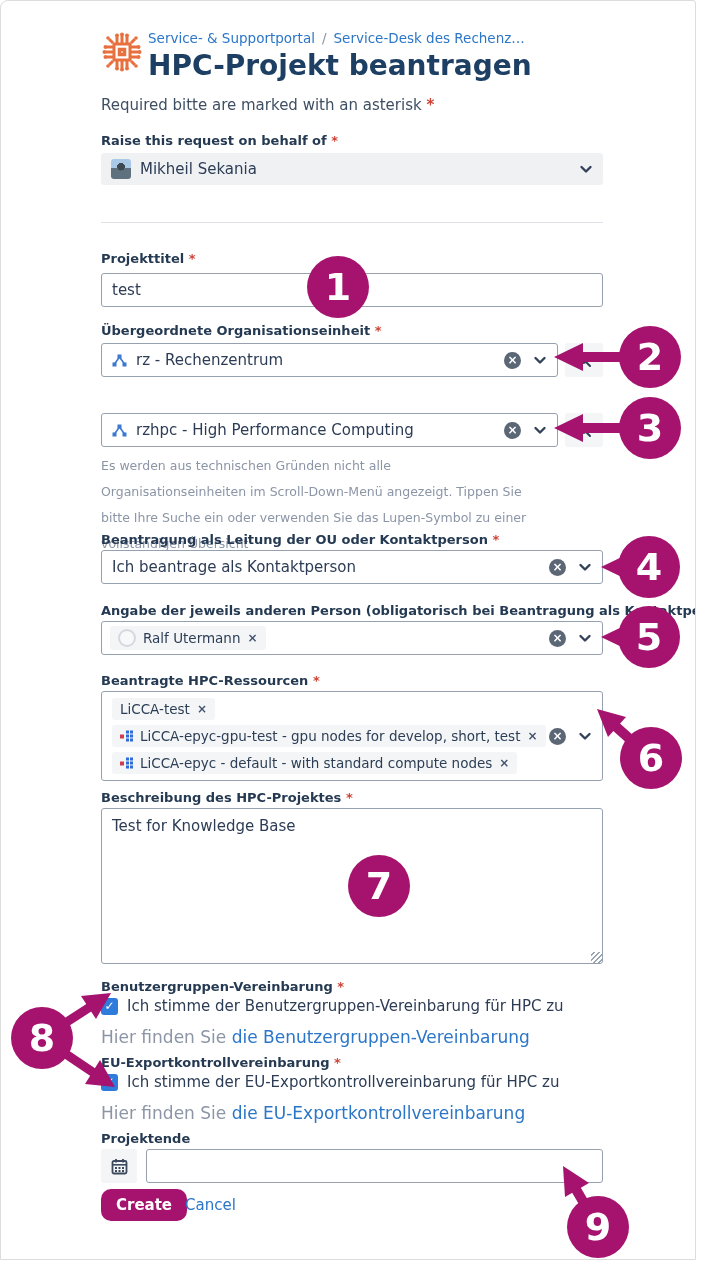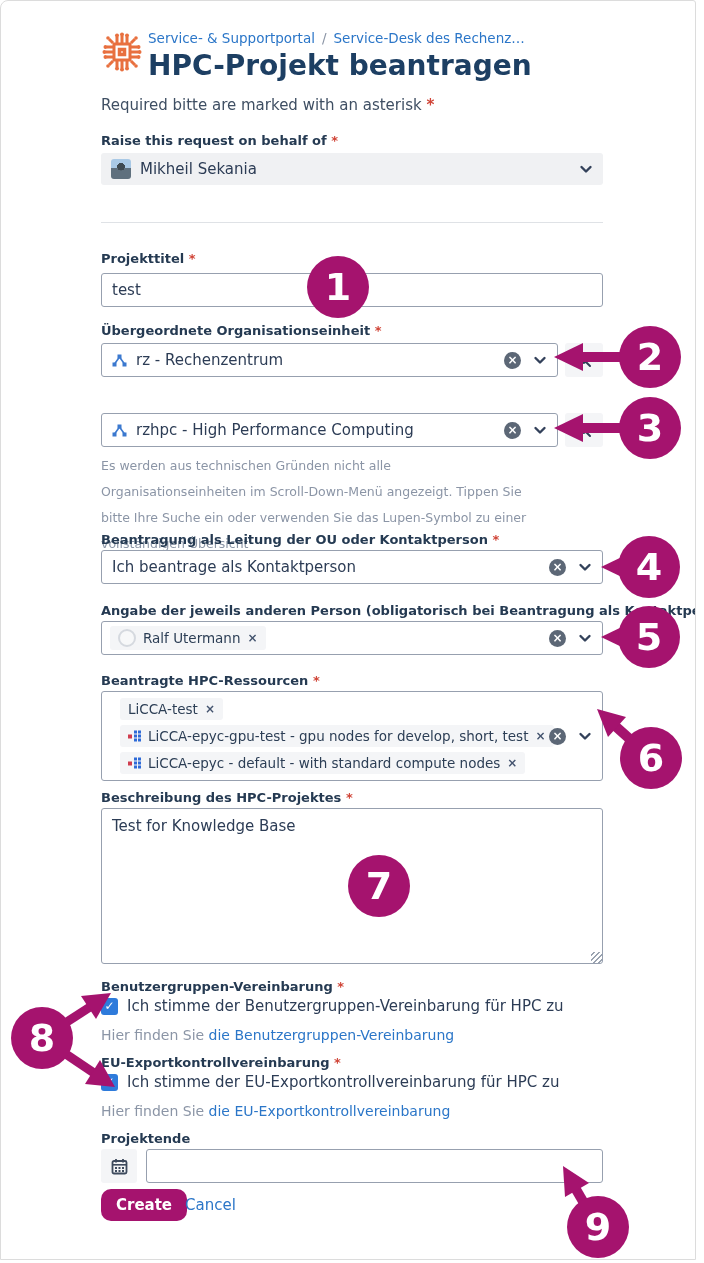--- a/index.html
+++ b/index.html
@@ -38,32 +38,32 @@
 
   .hier-icon { margin:0 9px 0 10px; flex:0 0 auto; }
 
   .help-text { left:100px; top:452px; width:436px; font-size:12.5px; line-height:26px; color:#8b95a6; }
 
   .tag { display:inline-flex; align-items:center; gap:7px; background:#f4f5f7; border-radius:3px;
          padding:3px 8px; font-size:13.5px; color:#2c3e55; white-space:nowrap; }
   .tag .x { color:#44546f; font-size:12px; font-weight:700; cursor:pointer; }
   .ralf-avatar { width:18px; height:18px; border-radius:50%; background:#f7f8f9; border:2px solid #d5d9df; }
 
-  .multi { flex-direction:column; align-items:flex-start; justify-content:center; gap:5px; padding:7px 18px; }
+  .multi { flex-direction:column; align-items:flex-start; justify-content:center; gap:5px; padding:7px 10px; }
 
   textarea.desc { left:100px; top:807px; width:502px; height:156px; border:1px solid #97a0af; border-radius:3px;
                   font-family:"DejaVu Sans","Liberation Sans",sans-serif; font-size:15px; color:#2c3c55;
                   padding:8px 10px; resize:none; position:absolute; }
   .resize-grip { left:590px; top:951px; width:11px; height:11px; pointer-events:none;
       background:repeating-linear-gradient(135deg, transparent 0 2px, #9aa3b0 2px 3.5px); }
 
   .checkbox { width:17px; height:17px; background:#2e7bdb; border-radius:3px; color:#fff; font-size:12px;
               line-height:17px; text-align:center; cursor:pointer; flex:0 0 auto; }
   .cb-row { display:flex; align-items:center; gap:9px; font-size:15px; color:#2c3c55; white-space:nowrap; }
-  .cb-help { font-size:14px; color:#8b95a6; white-space:nowrap; }
+  .cb-help { font-size:17px; color:#8b95a6; white-space:nowrap; }
   .cb-help a { color:#2b76c8; text-decoration:none; cursor:pointer; }
 
   .cal-btn { left:100px; top:1148px; width:36px; height:34px; background:#f4f5f7; border-radius:3px;
              display:flex; align-items:center; justify-content:center; cursor:pointer; }
   input.date { left:145px; top:1148px; width:457px; height:34px; border:1px solid #97a0af; border-radius:3px;
                position:absolute; font-size:15px; padding:0 10px; }
   input.text { left:100px; top:272px; width:502px; height:34px; border:1px solid #97a0af; border-radius:3px;
                position:absolute; font-family:"DejaVu Sans","Liberation Sans",sans-serif; font-size:15px; color:#2c3c55; padding:0 10px; }
 
   .create-btn { left:100px; top:1188px; height:32px; background:#a5136e; color:#fff; border:none; border-radius:10px;

